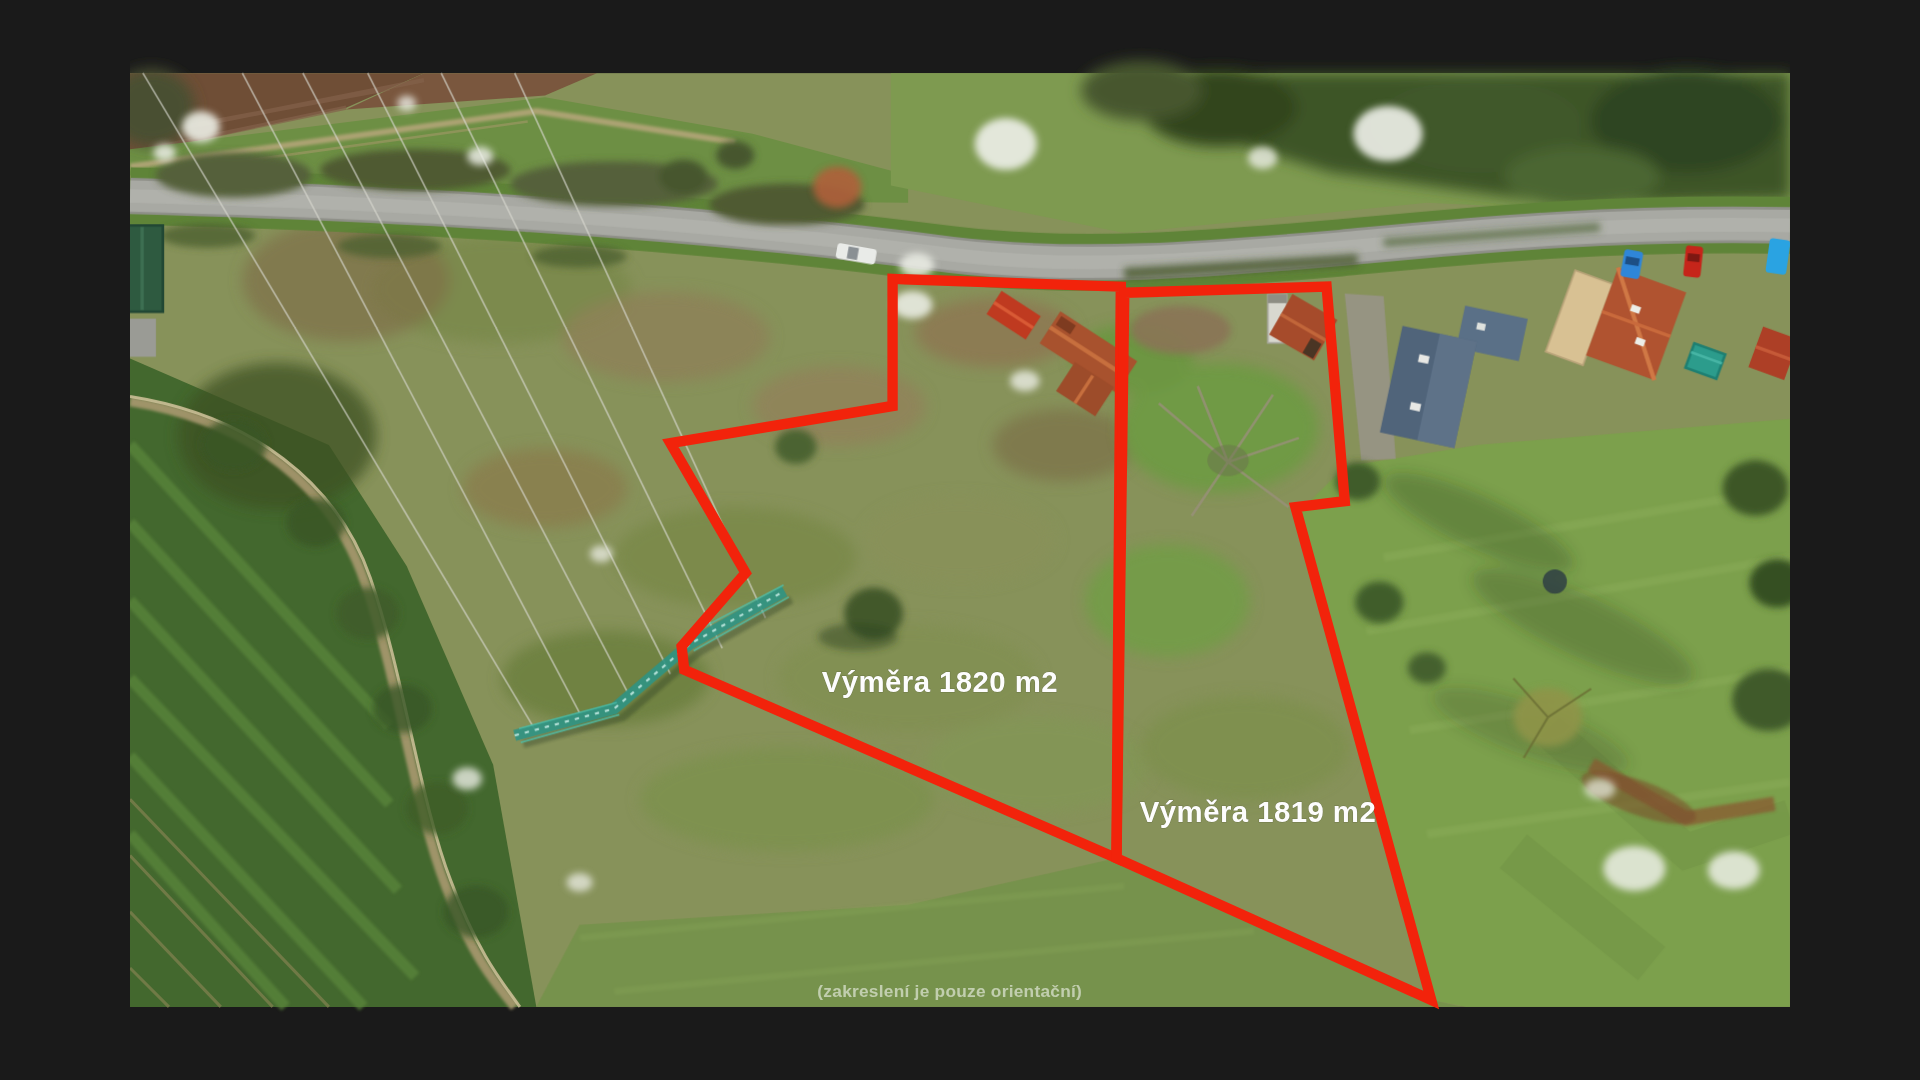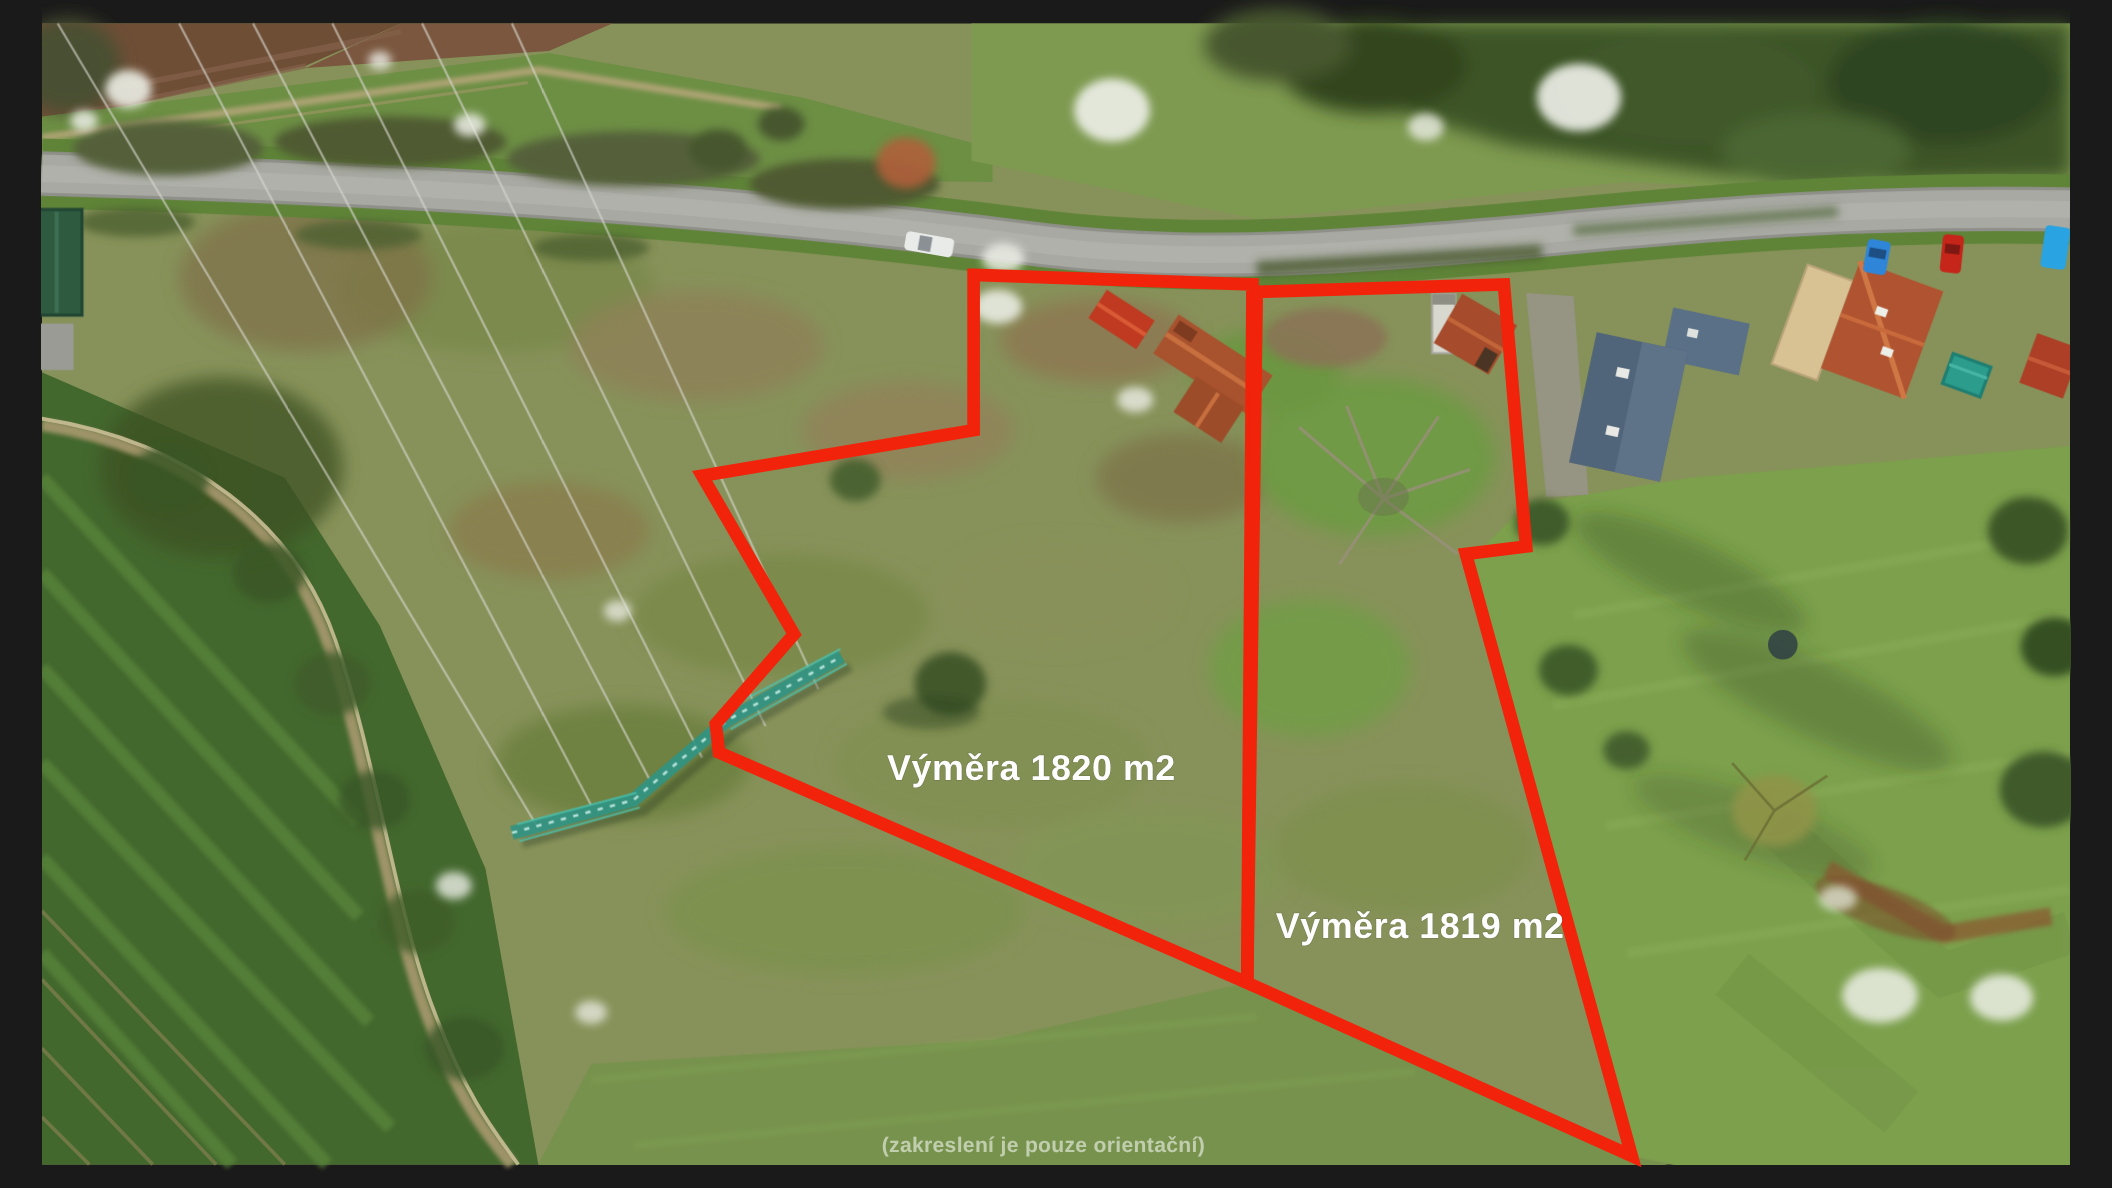--- a/index.html
+++ b/index.html
@@ -1,16 +1,16 @@
 <!DOCTYPE html>
 <html><head>
 <meta charset="utf-8">
 <style>
   html,body{margin:0;padding:0;background:#1a1a1a;}
-  .stage{width:1844px;height:1080px;position:relative;overflow:hidden;margin:0 auto;
+  .stage{width:1660px;height:1080px;position:relative;overflow:hidden;margin:0 auto;
          font-family:"Liberation Sans", sans-serif;}
   .stage svg{display:block;width:100%;height:100%;}
   text.parcel-label{font-family:"Liberation Sans", sans-serif;font-weight:bold;
                     font-size:34px;letter-spacing:.5px;fill:#fdfdfd;
                     paint-order:stroke;stroke:rgba(40,40,30,.25);stroke-width:1px;}
   text.disclaimer{font-family:"Liberation Sans", sans-serif;font-weight:bold;
                   font-size:20px;fill:#ffffff;fill-opacity:.55;letter-spacing:.3px;}
 </style>
 </head>
 <body>

